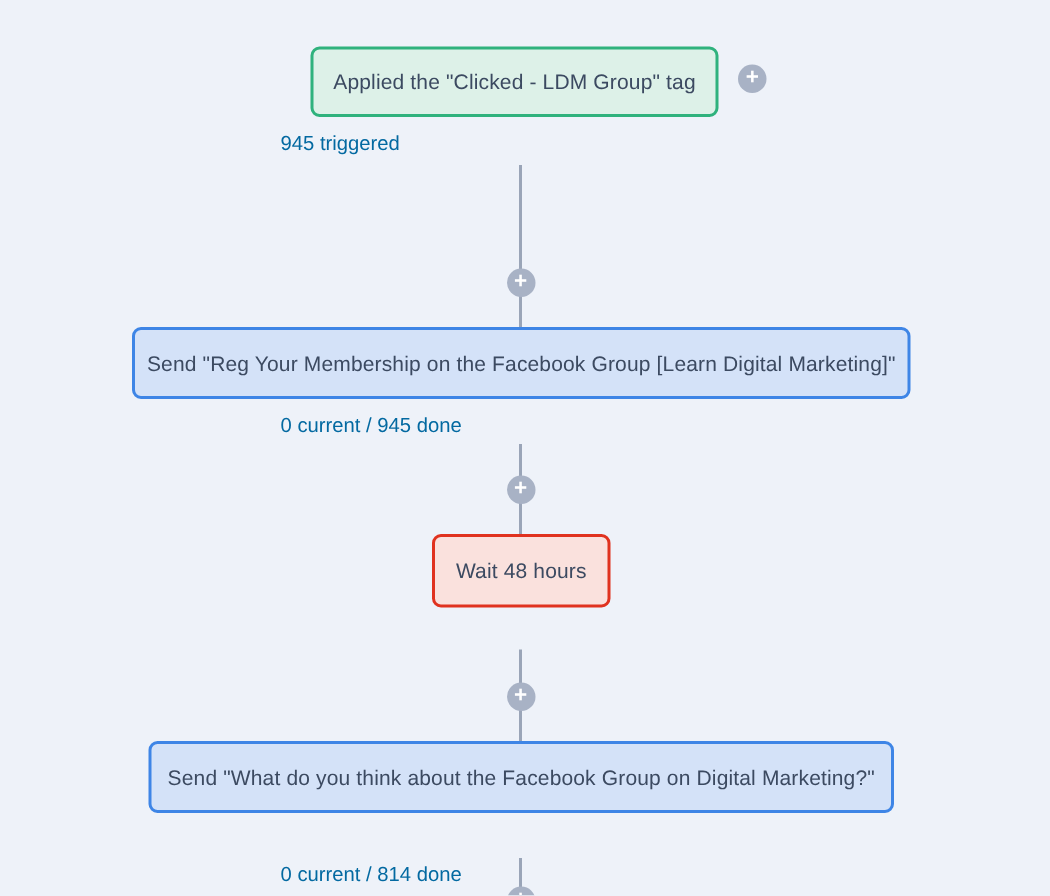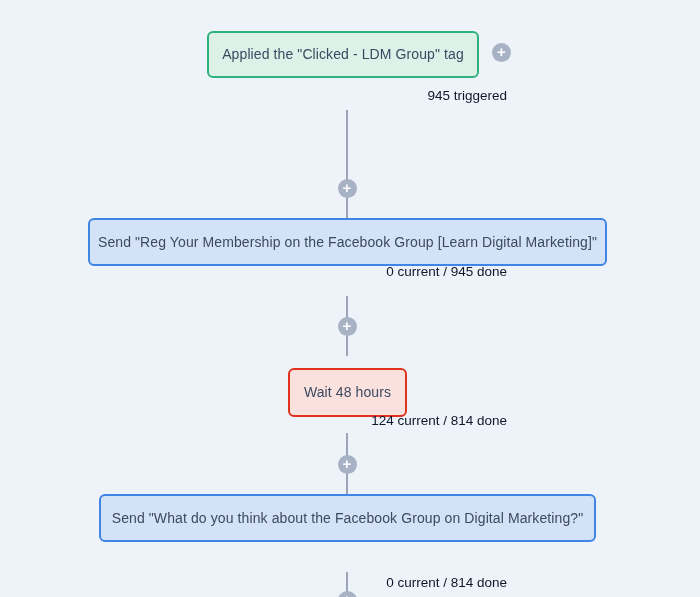--- a/index.html
+++ b/index.html
@@ -26,35 +26,35 @@
     text-align: center;
     line-height: 1.2;
     white-space: nowrap;
   }
   .node--trigger { background: #ddf1e8; border-color: #2fb27d; }
   .node--email   { background: #d4e2f8; border-color: #3e85e6; }
   .node--delay   { background: #fae1dd; border-color: #e0321f; }
 
   #node-trigger { left: 207px; top: 31px;  width: 272px; height: 47px; }
   #node-email-1 { left: 88px;  top: 218px; width: 519px; height: 48px; }
-  #node-delay   { left: 288px; top: 368px; width: 119px; height: 49px; }
+  #node-delay   { left: 288px; top: 356px; width: 119px; height: 49px; }
   #node-email-2 { left: 99px;  top: 494px; width: 497px; height: 48px; }
 
   .stat {
     position: absolute;
     left: 347px;
     transform: translateX(-50%);
     width: 320px;
-    text-align: right;
+    text-align: left;
     font-size: 13.5px;
-    color: #0f172a;
+    color: #0369a1;
     line-height: 14px;
   }
   #stat-trigger { top: 89px; }
-  #stat-email-1 { top: 265px; }
+  #stat-email-1 { top: 277px; }
   #stat-delay   { top: 414px; }
   #stat-email-2 { top: 552px; margin-top: 24px; }
 
   .connector {
     position: absolute;
     left: 346.2px;
     width: 1.5px;
     background: #9aa5b8;
   }
   #connector-1 { top: 110px; height: 108px; }
@@ -110,21 +110,20 @@
   <div class="stat" id="stat-email-1">0 current / 945 done</div>
 
   <div class="connector" id="connector-2"></div>
   <div class="plus-btn" id="plus-line-2">
     <span class="plus-glyph">+</span>
   </div>
 
   <div class="node node--delay" id="node-delay">
     <span>Wait 48 hours</span>
   </div>
-  <div class="stat" id="stat-delay">124 current / 814 done</div>
 
   <div class="connector" id="connector-3"></div>
   <div class="plus-btn" id="plus-line-3">
     <span class="plus-glyph">+</span>
   </div>
 
   <div class="node node--email" id="node-email-2">
     <span>Send "What do you think about the Facebook Group on Digital Marketing?"</span>
   </div>
   <div class="stat" id="stat-email-2">0 current / 814 done</div>

